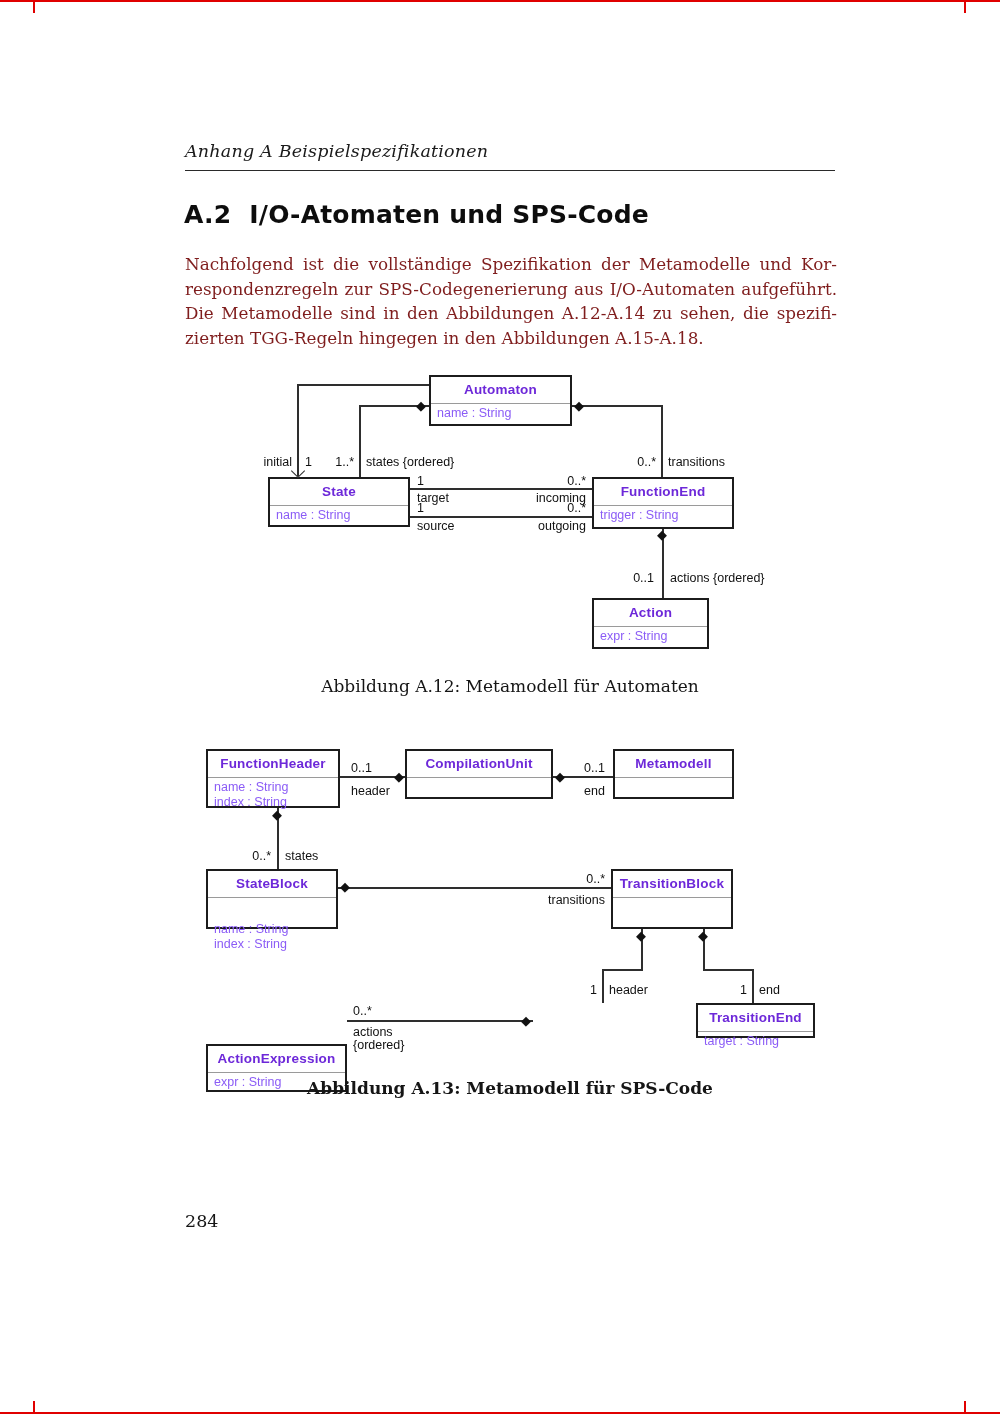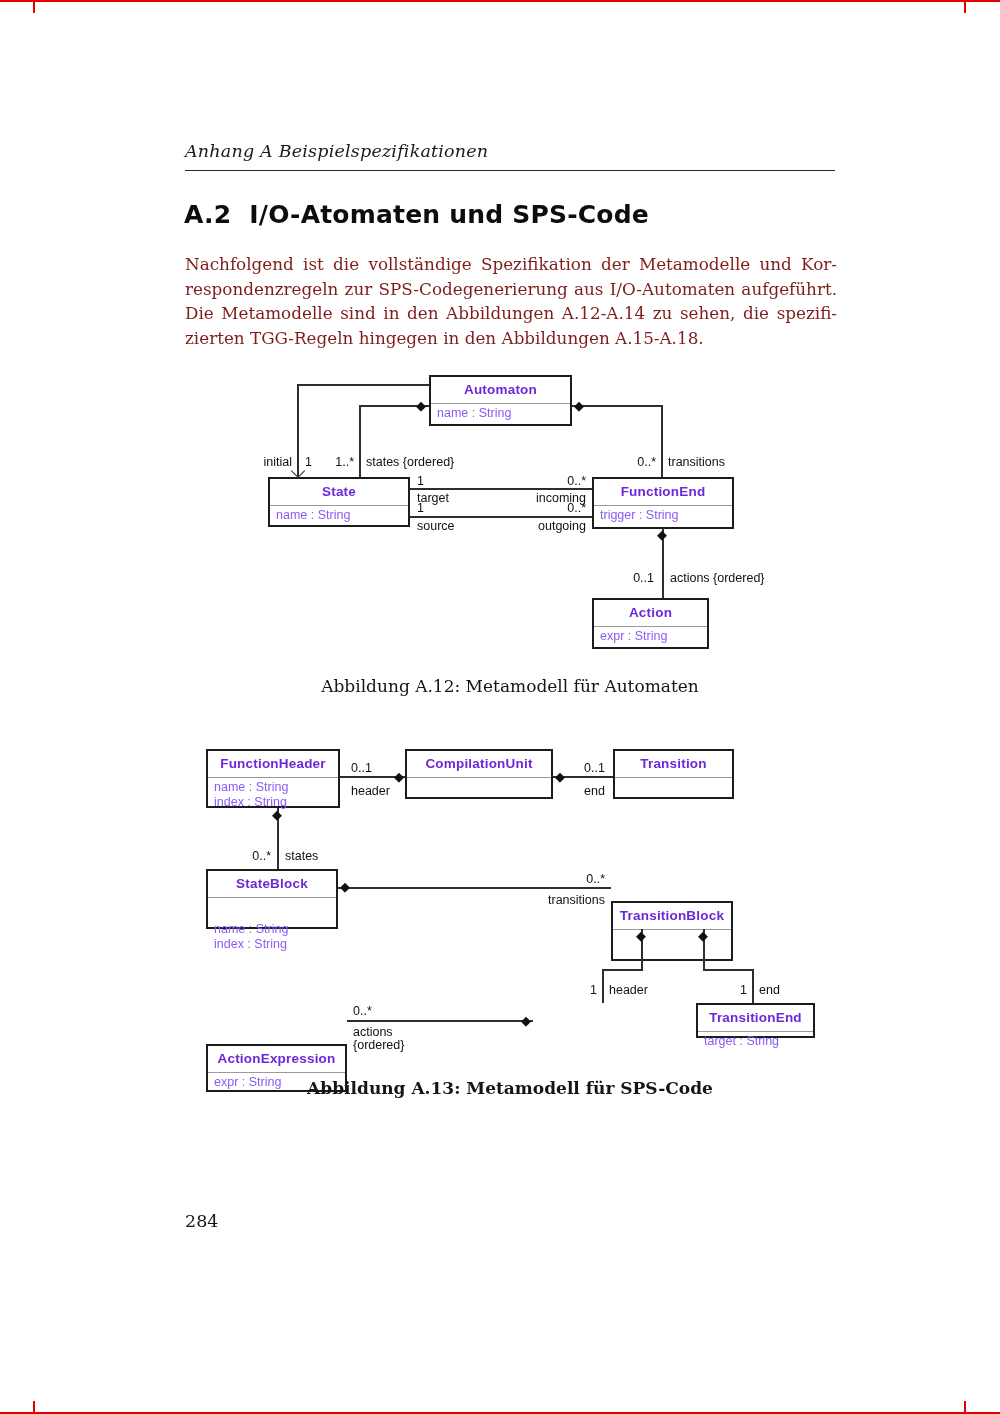--- a/index.html
+++ b/index.html
@@ -129,33 +129,33 @@
       <div>index : String</div>
     </div>
   </div>
 
   <div class="uml-class" style="left:405px;top:749px;width:148px;height:50px;">
     <div class="uml-title">CompilationUnit</div>
     <div class="uml-attrs"></div>
   </div>
 
   <div class="uml-class" style="left:613px;top:749px;width:121px;height:50px;">
-    <div class="uml-title">Transition</div>
+    <div class="uml-title">Metamodell</div>
     <div class="uml-attrs"></div>
   </div>
 
   <div class="uml-class" style="left:206px;top:869px;width:132px;height:60px;gap:22px;">
     <div class="uml-title">StateBlock</div>
     <div class="uml-attrs">
       <div>name : String</div>
       <div>index : String</div>
     </div>
   </div>
 
-  <div class="uml-class" style="left:611px;top:869px;width:122px;height:60px;margin-top:32px;">
+  <div class="uml-class" style="left:611px;top:869px;width:122px;height:60px;">
     <div class="uml-title">TransitionBlock</div>
     <div class="uml-attrs"></div>
   </div>
 
   <div class="uml-class" style="left:206px;top:1003px;width:141px;height:48px;margin-top:41px;">
     <div class="uml-title">ActionExpression</div>
     <div class="uml-attrs"><span>expr : String</span></div>
   </div>
 
 

